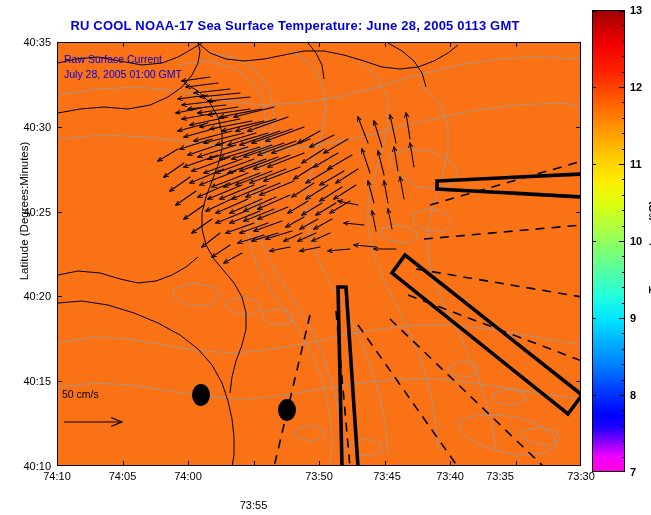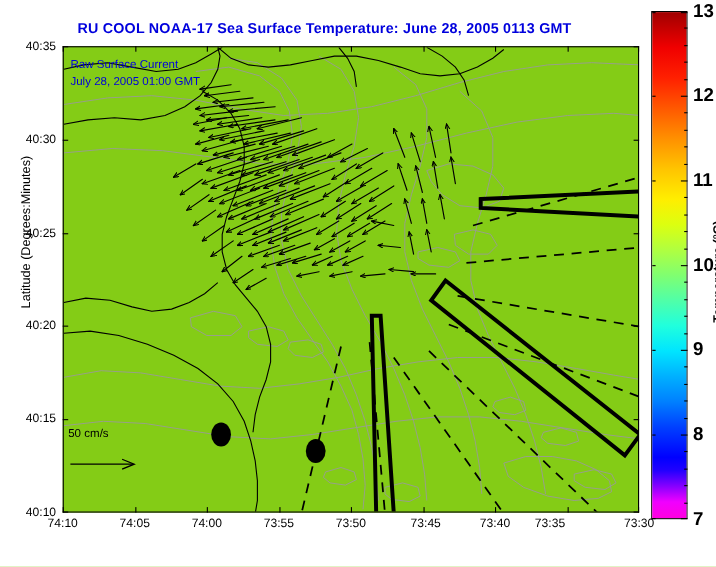--- a/index.html
+++ b/index.html
@@ -5,21 +5,21 @@
   html,body{margin:0;padding:0;background:#ffffff;}
   body{width:651px;height:515px;position:relative;overflow:hidden;
        font-family:"Liberation Sans",sans-serif;}
   #root{position:absolute;left:0;top:0;width:651px;height:515px;}
 
   .ttl{position:absolute;left:0;top:18px;width:590px;text-align:center;
        font-size:13px;font-weight:bold;color:#0000dd;letter-spacing:.2px;white-space:nowrap;}
 
   
   #plot{position:absolute;left:57px;top:42px;width:524px;height:424px;
-        border:1px solid #000;box-sizing:border-box;background:#84cc16;}
+        border:1px solid #000;box-sizing:border-box;background:#f97316;}
   #canvasWrap{position:absolute;left:0;top:0;width:100%;height:100%;overflow:hidden;}
   #canvasWrap svg{display:block;}
 
   .annot{position:absolute;color:#0000dd;font-size:10.5px;white-space:nowrap;}
   .annot.l1{left:6px;top:10px;}
   .annot.l2{left:6px;top:25px;}
 
   
   #scalebar{position:absolute;left:1px;top:345px;width:120px;height:52px;}
   #scalebar .lab{position:absolute;left:3px;top:0;font-size:10.5px;color:#000;white-space:nowrap;}
@@ -41,21 +41,21 @@
               #ff00e0 0%, #f000ff 3.2%, #8000ff 6.5%, #2000ff 9.5%,
               #0000ff 12%, #0040ff 18%, #0080ff 23%, #00b0ff 28%,
               #00e5ff 33%, #20ffdd 38%, #50ffa8 43%, #80ff70 48%,
               #b0ff40 53%, #dcff10 58%, #ffee00 63%, #ffc400 69%,
               #ff9000 75%, #ff5800 81%, #ff2000 87%, #f00000 93%,
               #a00000 100%);}
   .cbTick{position:absolute;background:#000;height:1px;}
   .cbTick.major{width:6px;right:0;}
   .cbTick.minor{width:3px;right:0;}
   .cbTickL{position:absolute;background:#000;height:1px;width:3px;left:0;}
-  .cbLab{position:absolute;left:630px;font-size:17px;font-weight:bold;color:#000;
+  .cbLab{position:absolute;left:630px;font-size:11px;font-weight:bold;color:#000;
          transform:translateY(-50%);white-space:nowrap;}
   #cbTitle{position:absolute;left:553px;top:241px;width:200px;text-align:center;
            font-size:11.5px;font-weight:bold;color:#000;transform:rotate(-90deg);white-space:nowrap;}
 </style>
 </head>
 <body>
 
 <div id="root">
 
   <div class="ttl">RU COOL  NOAA-17  Sea Surface Temperature:  June 28, 2005 0113 GMT</div>
@@ -322,21 +322,21 @@
       <div class="tickY" style="left: 576px; top: 296.4px;"></div>
       <div class="tickY" style="left: 57px; top: 381.2px;"></div>
       <div class="tickY" style="left: 576px; top: 381.2px;"></div>
       <div class="tickY" style="left: 57px; top: 465px;"></div>
       <div class="tickY" style="left: 576px; top: 465px;"></div>
     </div>
   <div id="xlabels">
       <div class="xlab" style="left: 57px;">74:10</div>
       <div class="xlab" style="left: 122.5px;">74:05</div>
       <div class="xlab" style="left: 188px;">74:00</div>
-      <div class="xlab" style="left: 253.5px;">73:55</div>
+      <div class="xlab" style="left: 253.5px; margin-top: 29px;">73:55</div>
       <div class="xlab" style="left: 319px;">73:50</div>
       <div class="xlab" style="left: 387px;">73:45</div>
       <div class="xlab" style="left: 450px;">73:40</div>
       <div class="xlab" style="left: 500px;">73:35</div>
       <div class="xlab" style="left: 581px;">73:30</div>
     </div>
   <div id="ylabels">
       <div class="ylab" style="top: 42px;">40:35</div>
       <div class="ylab" style="top: 126.8px;">40:30</div>
       <div class="ylab" style="top: 211.6px;">40:25</div>

